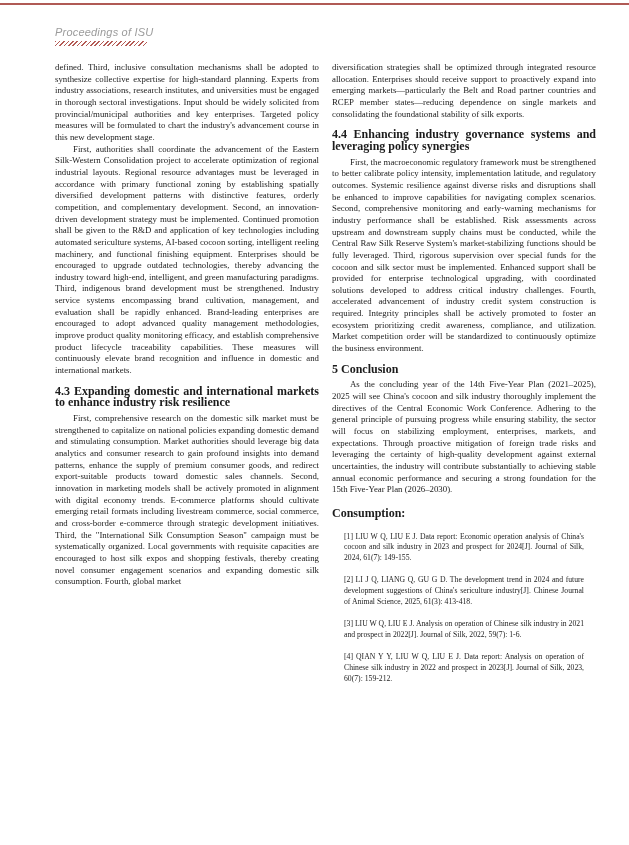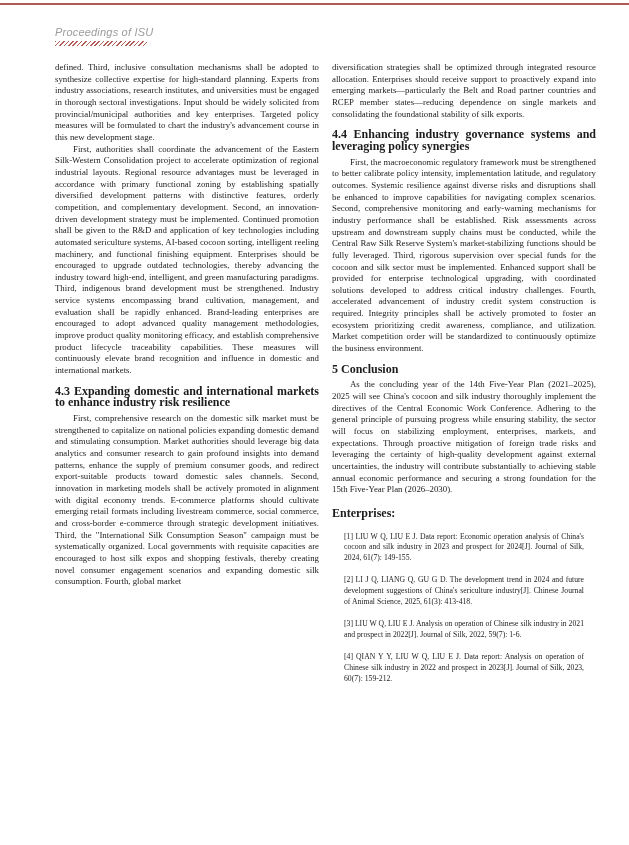--- a/index.html
+++ b/index.html
@@ -103,21 +103,21 @@
       <h3>4.3 Expanding domestic and international markets to enhance industry risk resilience</h3>
       <p class="indent">First, comprehensive research on the domestic silk market must be strengthened to capitalize on national policies expanding domestic demand and stimulating consumption. Market authorities should leverage big data analytics and consumer research to gain profound insights into demand patterns, enhance the supply of premium consumer goods, and redirect export-suitable products toward domestic sales channels. Second, innovation in marketing models shall be actively promoted in alignment with digital economy trends. E-commerce platforms should cultivate emerging retail formats including livestream commerce, social commerce, and cross-border e-commerce through strategic development initiatives. Third, the "International Silk Consumption Season" campaign must be systematically organized. Local governments with requisite capacities are encouraged to host silk expos and shopping festivals, thereby creating novel consumer engagement scenarios and expanding domestic silk consumption. Fourth, global market</p>
     </div>
 
     <div class="col">
       <p>diversification strategies shall be optimized through integrated resource allocation. Enterprises should receive support to proactively expand into emerging markets—particularly the Belt and Road partner countries and RCEP member states—reducing dependence on single markets and consolidating the foundational stability of silk exports.</p>
       <h3>4.4 Enhancing industry governance systems and leveraging policy synergies</h3>
       <p class="indent">First, the macroeconomic regulatory framework must be strengthened to better calibrate policy intensity, implementation latitude, and regulatory outcomes. Systemic resilience against diverse risks and disruptions shall be enhanced to improve capabilities for navigating complex scenarios. Second, comprehensive monitoring and early-warning mechanisms for industry performance shall be established. Risk assessments across upstream and downstream supply chains must be conducted, while the Central Raw Silk Reserve System's market-stabilizing functions should be fully leveraged. Third, rigorous supervision over special funds for the cocoon and silk sector must be implemented. Enhanced support shall be provided for enterprise technological upgrading, with coordinated solutions developed to address critical industry challenges. Fourth, accelerated advancement of industry credit system construction is required. Integrity principles shall be actively promoted to foster an ecosystem prioritizing credit awareness, compliance, and utilization. Market competition order will be standardized to continuously optimize the business environment.</p>
       <h3>5 Conclusion</h3>
       <p class="indent">As the concluding year of the 14th Five-Year Plan (2021–2025), 2025 will see China's cocoon and silk industry thoroughly implement the directives of the Central Economic Work Conference. Adhering to the general principle of pursuing progress while ensuring stability, the sector will focus on stabilizing employment, enterprises, markets, and expectations. Through proactive mitigation of foreign trade risks and leveraging the certainty of high-quality development against external uncertainties, the industry will contribute substantially to achieving stable annual economic performance and securing a strong foundation for the 15th Five-Year Plan (2026–2030).</p>
-      <h3 class="refs-heading">Enterprises:</h3>
+      <h3 class="refs-heading">Consumption:</h3>
       <p class="ref">[1] LIU W Q, LIU E J. Data report: Economic operation analysis of China's cocoon and silk industry in 2023 and prospect for 2024[J]. Journal of Silk, 2024, 61(7): 149-155.</p>
       <p class="ref">[2] LI J Q, LIANG Q, GU G D. The development trend in 2024 and future development suggestions of China's sericulture industry[J]. Chinese Journal of Animal Science, 2025, 61(3): 413-418.</p>
       <p class="ref">[3] LIU W Q, LIU E J. Analysis on operation of Chinese silk industry in 2021 and prospect in 2022[J]. Journal of Silk, 2022, 59(7): 1-6.</p>
       <p class="ref">[4] QIAN Y Y, LIU W Q, LIU E J. Data report: Analysis on operation of Chinese silk industry in 2022 and prospect in 2023[J]. Journal of Silk, 2023, 60(7): 159-212.</p>
     </div>
 
   </div>
 
   <div class="page-number">14</div>
 

